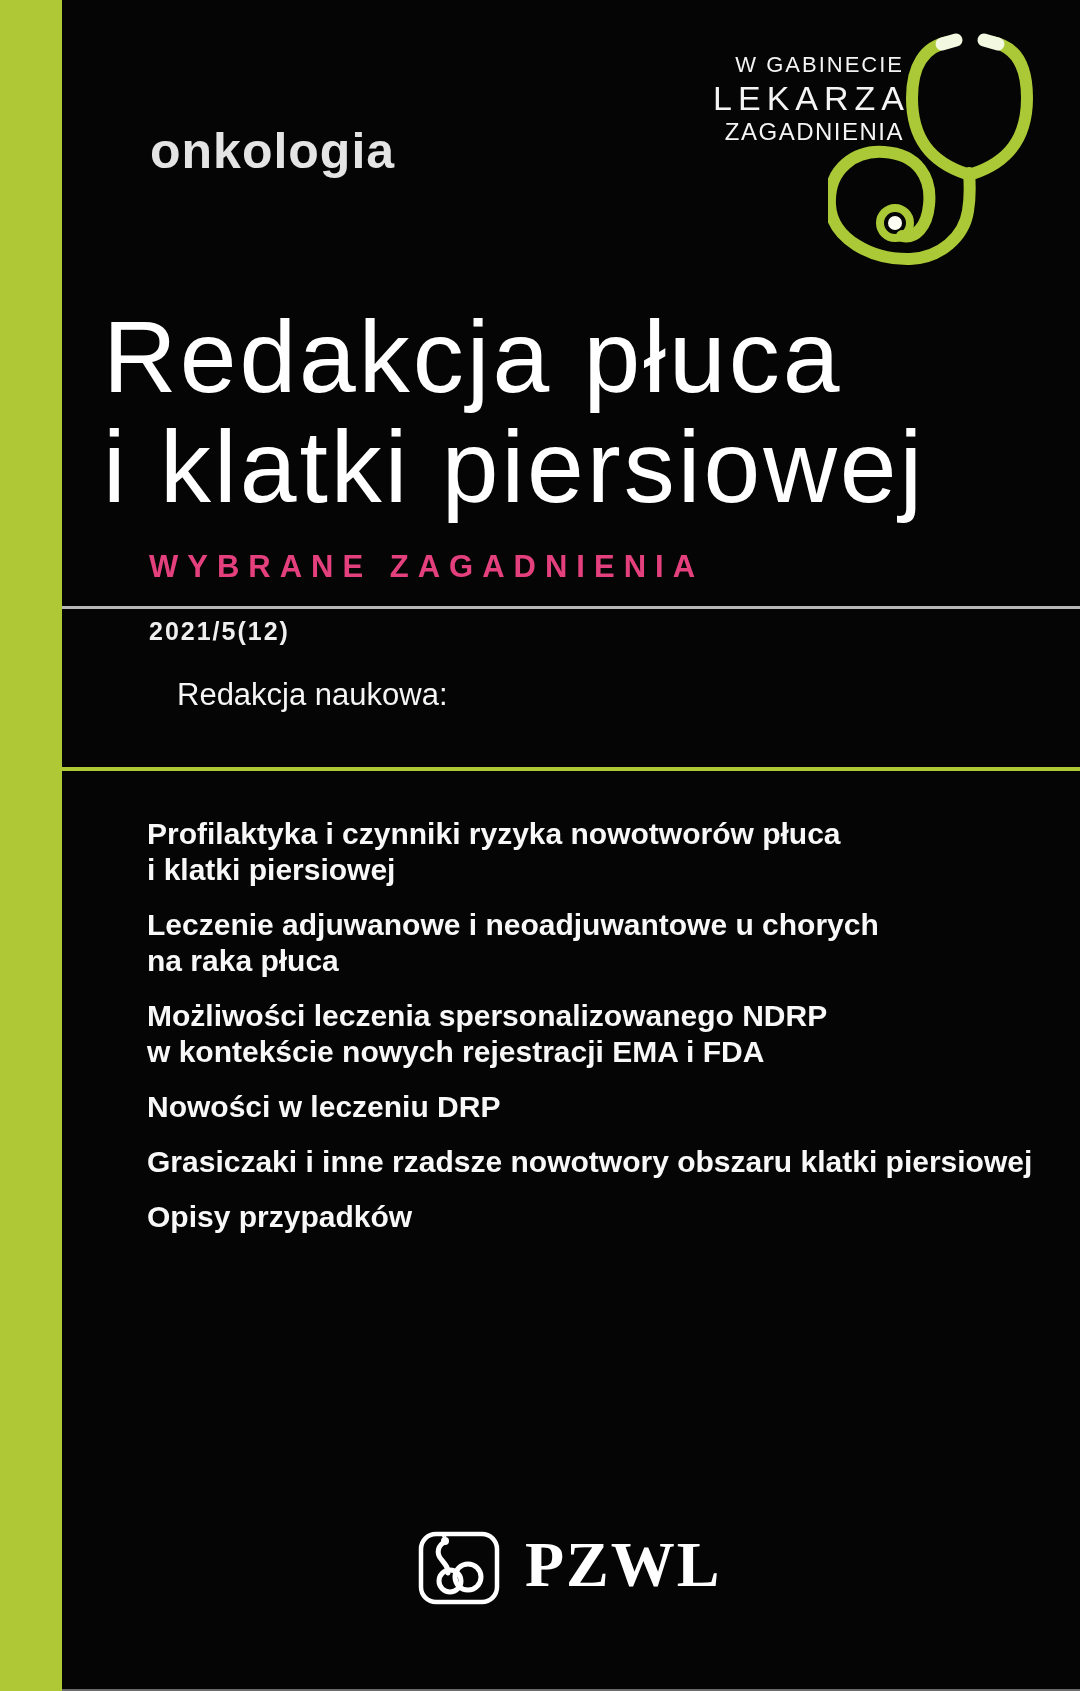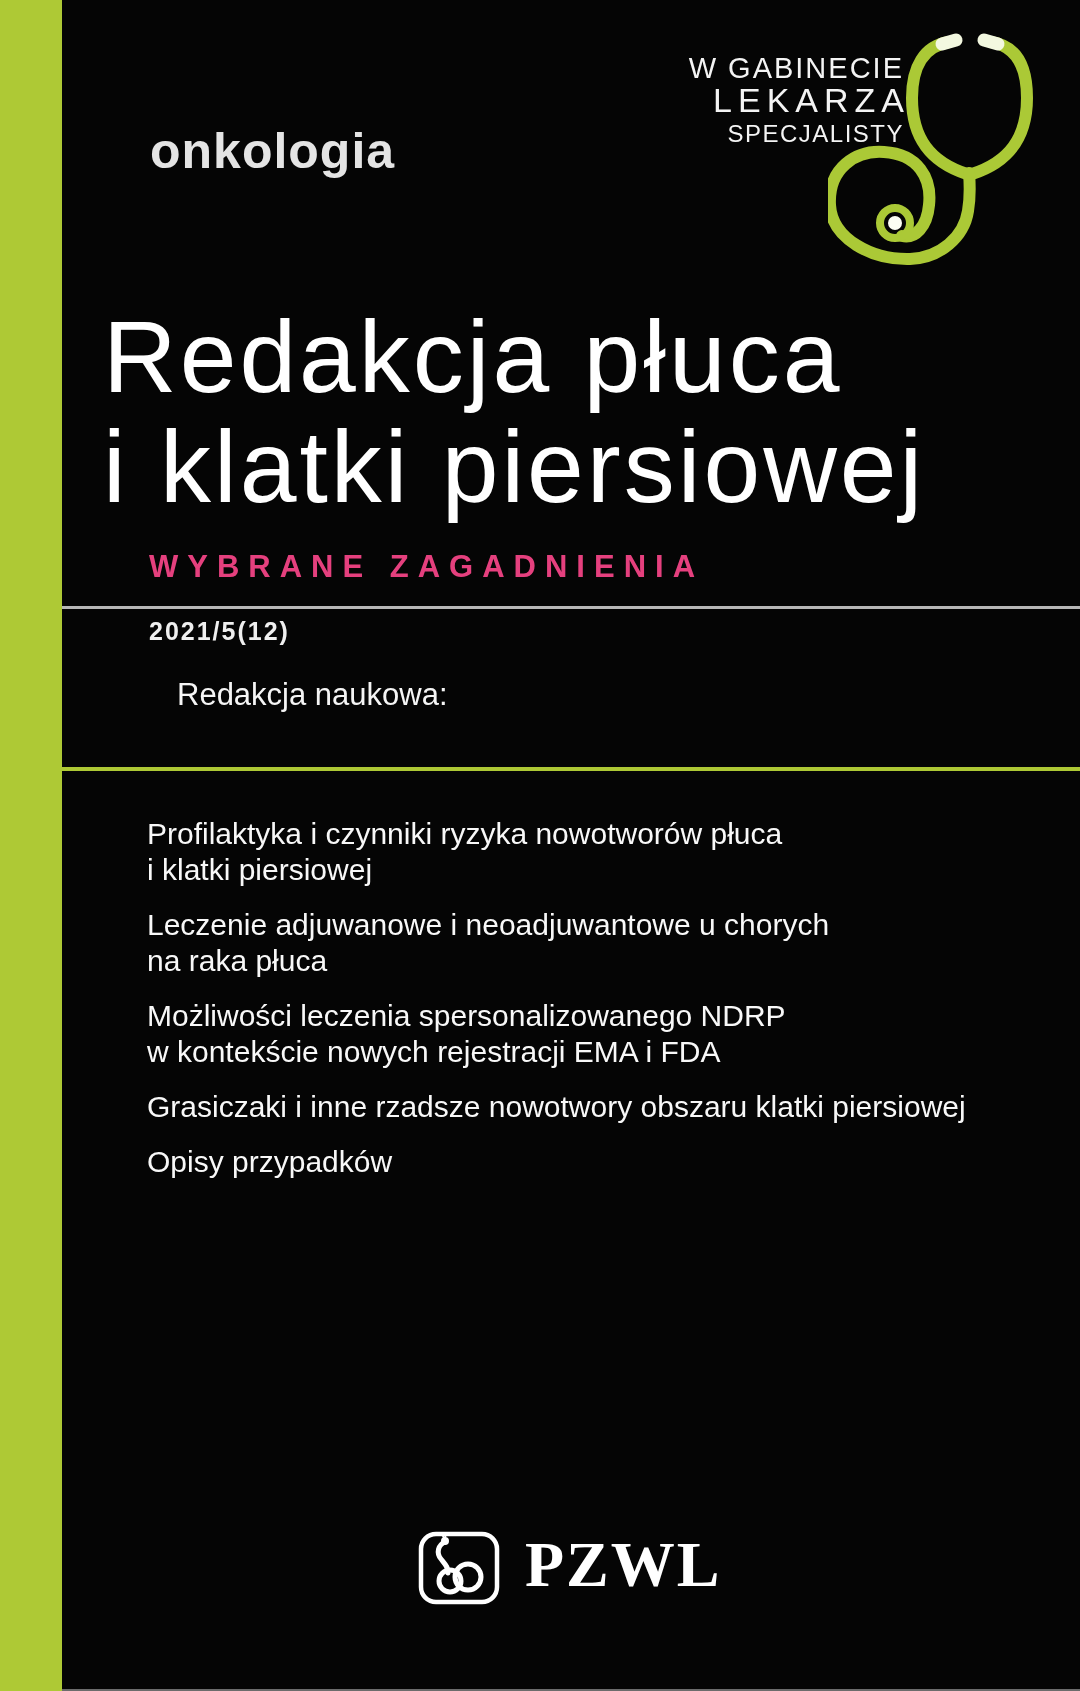--- a/index.html
+++ b/index.html
@@ -16,21 +16,21 @@
     background:#aec935;
   }
   .brand{
     position:absolute;left:150px;top:122px;
     font-size:50px;font-weight:bold;color:#e4e4e4;letter-spacing:1px;
   }
   .badge{
     position:absolute;top:54px;right:176px;
     text-align:right;color:#f4f4f4;font-weight:300;line-height:1.0;
   }
-  .badge .b1{font-size:29px;letter-spacing:2px;}
+  .badge .b1{font-size:22px;letter-spacing:2px;margin-bottom:5px;}
   .badge .b2{font-size:34px;letter-spacing:6px;margin-bottom:5px;margin-right:-6px;}
   .badge .b3{font-size:24px;letter-spacing:1.5px;}
   .steth{position:absolute;left:828px;top:15px;}
   .title{
     position:absolute;left:103px;top:302px;
     color:#ffffff;font-weight:300;
     font-size:102px;line-height:110px;letter-spacing:3px;white-space:nowrap;
   }
   .subtitle{
     position:absolute;left:149px;top:549px;
@@ -44,21 +44,21 @@
     position:absolute;left:149px;top:617px;
     color:#efefef;font-size:25px;font-weight:700;letter-spacing:2px;
   }
   .editors{
     position:absolute;left:149px;top:674px;
     color:#f5f5f5;font-size:31px;font-weight:300;line-height:41px;margin-left:28px;
   }
   .editors .name{font-weight:bold;color:#ffffff;}
   .topics{
     position:absolute;left:147px;top:816px;width:900px;
-    color:#f8f8f8;font-size:30px;font-weight:400;line-height:36px;
+    color:#f8f8f8;font-size:30px;font-weight:700;line-height:36px;
   }
   .topics .topic{margin-bottom:19px;white-space:pre-line;}
   .publisher{
     position:absolute;left:418px;top:1528px;
     display:flex;align-items:center;
   }
   .publisher .wordmark{
     font-family:"Liberation Serif", serif;
     color:#ffffff;font-size:64px;font-weight:600;
     letter-spacing:2px;margin-left:25px;padding-bottom:6px;
@@ -71,21 +71,21 @@
 </head>
 <body>
 
 <div class="stripe"></div>
 
 <div class="brand">onkologia</div>
 
 <div class="badge">
   <div class="b1">W GABINECIE</div>
   <div class="b2">LEKARZA</div>
-  <div class="b3">SPECJALISTY</div>
+  <div class="b3">ZAGADNIENIA</div>
 </div>
 
 <svg class="steth" width="212" height="260" viewBox="0 0 212 260" aria-hidden="true">
   <g fill="none" stroke="#abc936" stroke-width="12" stroke-linecap="round">
     <path d="M121,27 C96,31 84,52 84,83 C84,123 102,147 139,159"></path>
     <path d="M163,27 C189,31 199,52 199,83 C199,123 181,147 144,159"></path>
     <path d="M141,158 C142,170 142,184 140,196 C136,222 112,243 82,244 C44,245 4,224 2,190 C0,153 28,135 56,137 C90,139 104,163 101,190 C99,212 87,224 74,221"></path>
   </g>
   <circle cx="67" cy="208" r="15" fill="none" stroke="#abc936" stroke-width="8"></circle>
   <circle cx="67" cy="208" r="7" fill="#fcfef3"></circle>
@@ -112,20 +112,21 @@
 
 <div class="rule rule-green"></div>
 
 <div class="topics">
   <div class="topic">Profilaktyka i czynniki ryzyka nowotworów płuca
 i klatki piersiowej</div>
   <div class="topic">Leczenie adjuwanowe i neoadjuwantowe u chorych
 na raka płuca</div>
   <div class="topic">Możliwości leczenia spersonalizowanego NDRP
 w kontekście nowych rejestracji EMA i FDA</div>
+  <div class="topic">Nowości w leczeniu DRP</div>
   <div class="topic">Grasiczaki i inne rzadsze nowotwory obszaru klatki piersiowej</div>
   <div class="topic">Opisy przypadków</div>
 </div>
 
 <div class="publisher">
   <svg width="82" height="74" viewBox="0 0 82 74" aria-hidden="true">
     <rect x="3" y="3" width="76" height="68" rx="15" fill="none" stroke="#ffffff" stroke-width="4.5"></rect>
     <g fill="none" stroke="#ffffff" stroke-width="5" stroke-linecap="round">
       <path d="M27,11 C20,14 18,22 23,28 C27,33 31,37 30,42"></path>
       <circle cx="32" cy="50" r="11"></circle>

